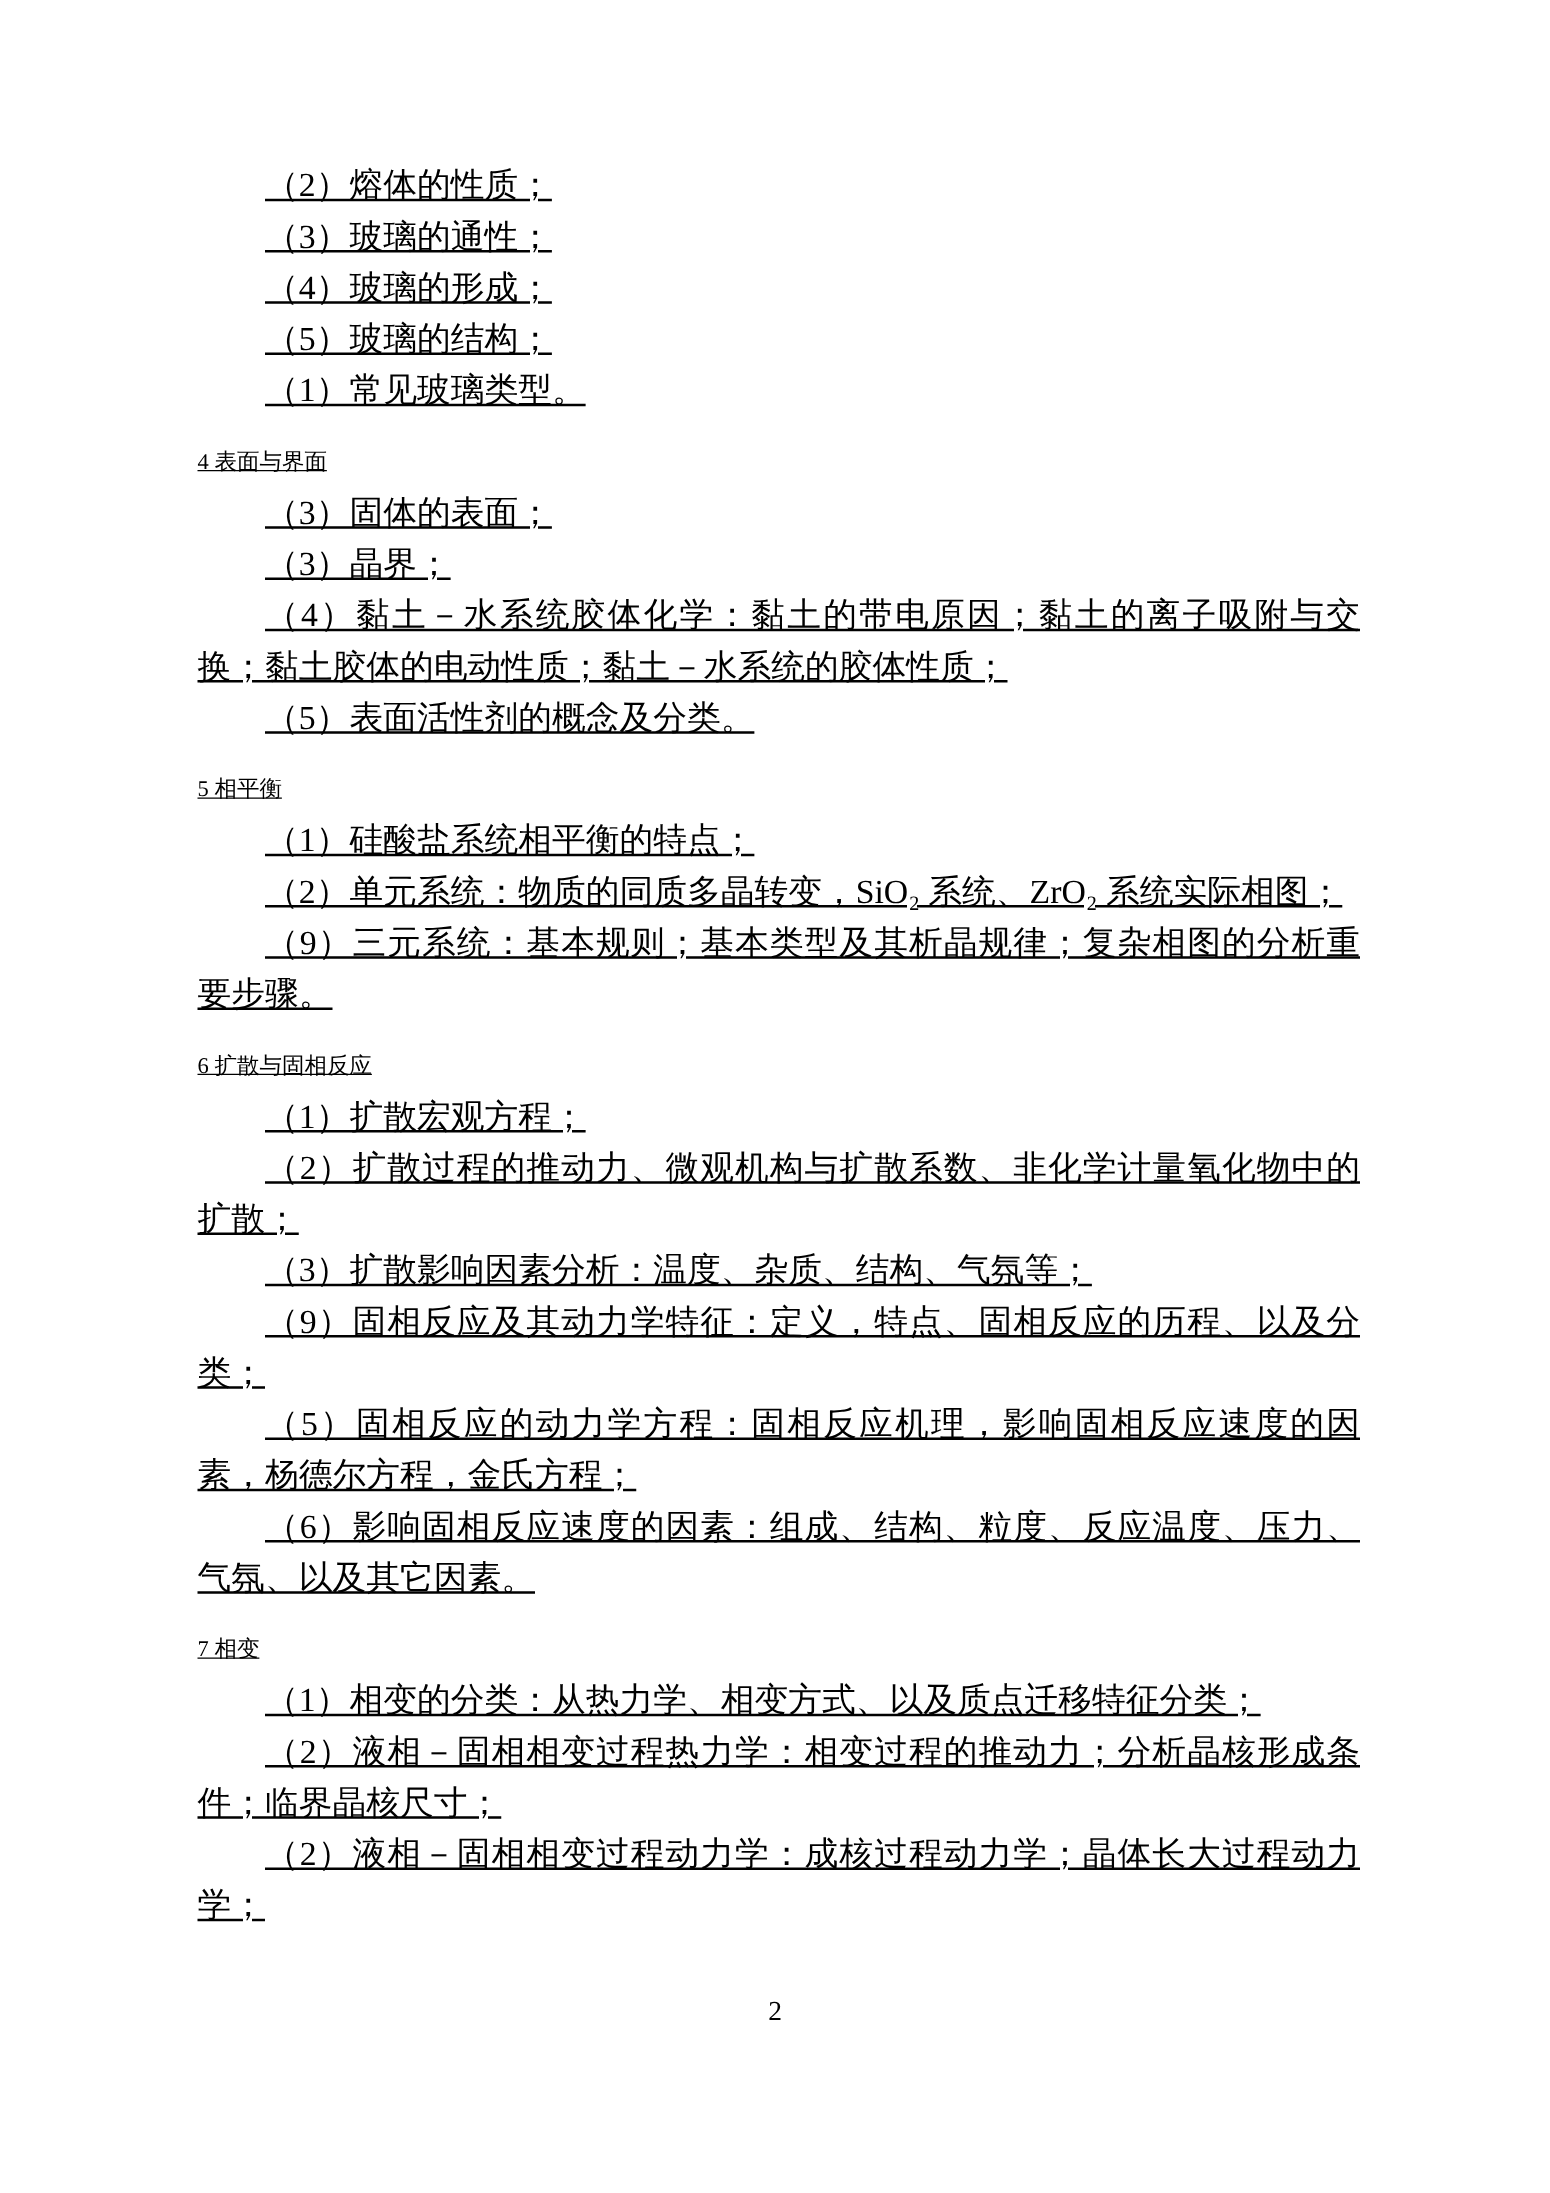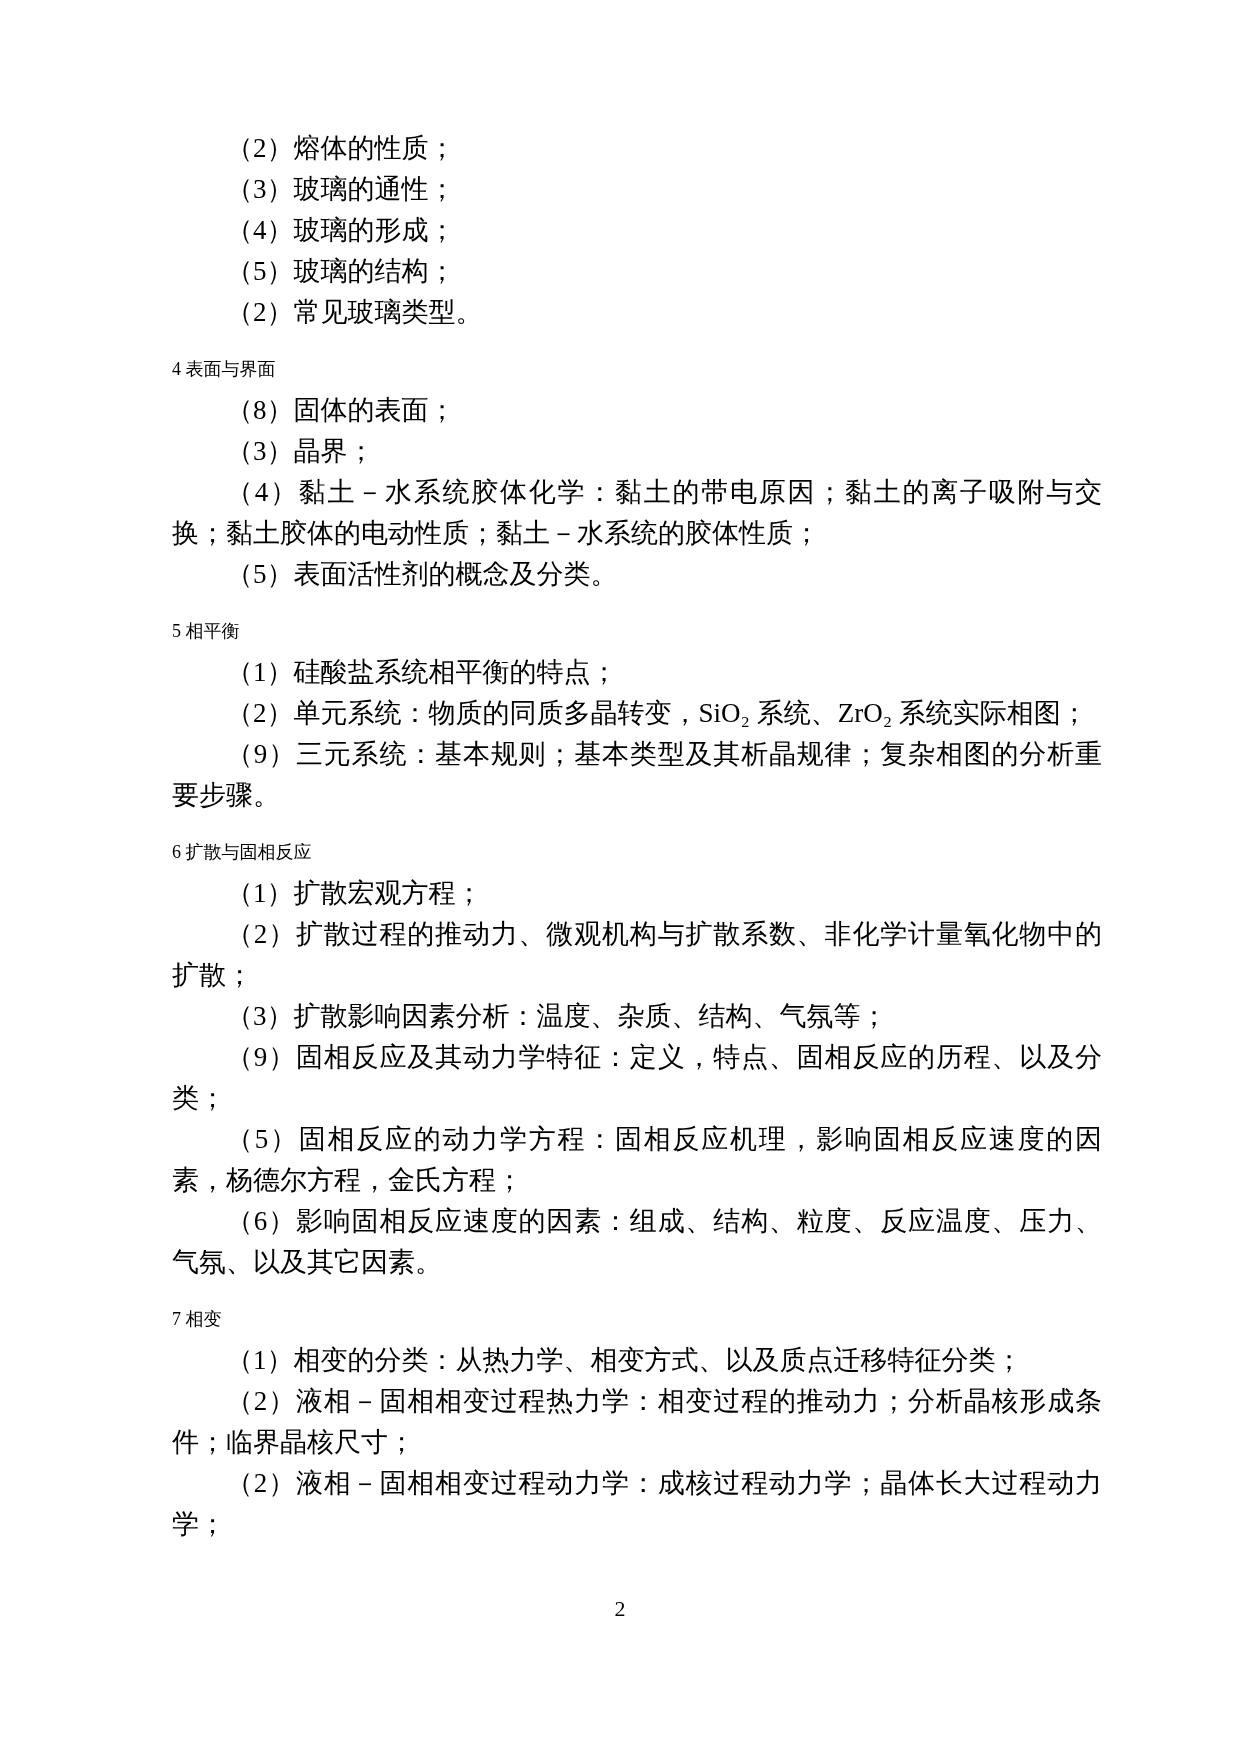--- a/index.html
+++ b/index.html
@@ -15,26 +15,27 @@
     position: relative;
     width: 1240px;
     height: 1754px;
     background: #ffffff;
     color: #000000;
     font-family: "Liberation Serif", "DejaVu Serif", serif;
     overflow: hidden;
   }
   .content {
     position: absolute;
-    left: 172px;
+    left: 158px;
     top: 128px;
     width: 930px;
     font-size: 27px;
     line-height: 41px;
     text-align: justify;
+    text-decoration: underline;
   }
   .section {
     margin: 0;
     padding: 0;
   }
   .section-heading {
     margin: 16px 0 0 0;
     padding: 0;
     font-size: 18px;
     font-weight: normal;
@@ -58,25 +59,25 @@
 </head>
 <body>
 
 <div class="page">
   <div class="content">
       <section class="section">
         <p class="item">（2）熔体的性质；</p>
         <p class="item">（3）玻璃的通性；</p>
         <p class="item">（4）玻璃的形成；</p>
         <p class="item">（5）玻璃的结构；</p>
-        <p class="item">（2）常见玻璃类型。</p>
+        <p class="item">（1）常见玻璃类型。</p>
       </section>
       <section class="section">
         <h2 class="section-heading">4 表面与界面</h2>
-        <p class="item">（8）固体的表面；</p>
+        <p class="item">（3）固体的表面；</p>
         <p class="item">（3）晶界；</p>
         <p class="item">（4）黏土－水系统胶体化学：黏土的带电原因；黏土的离子吸附与交换；黏土胶体的电动性质；黏土－水系统的胶体性质；</p>
         <p class="item">（5）表面活性剂的概念及分类。</p>
       </section>
       <section class="section">
         <h2 class="section-heading">5 相平衡</h2>
         <p class="item">（1）硅酸盐系统相平衡的特点；</p>
         <p class="item">（2）单元系统：物质的同质多晶转变，SiO₂ 系统、ZrO₂ 系统实际相图；</p>
         <p class="item">（9）三元系统：基本规则；基本类型及其析晶规律；复杂相图的分析重要步骤。</p>
       </section>

